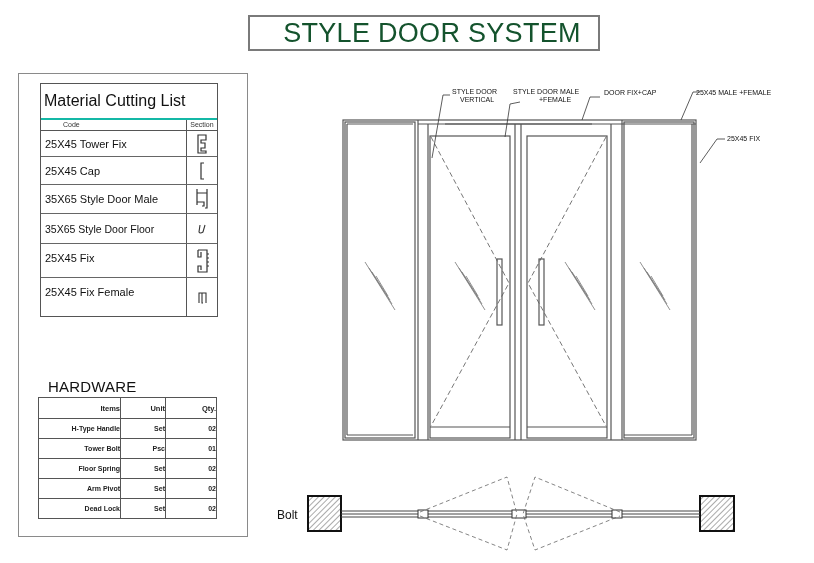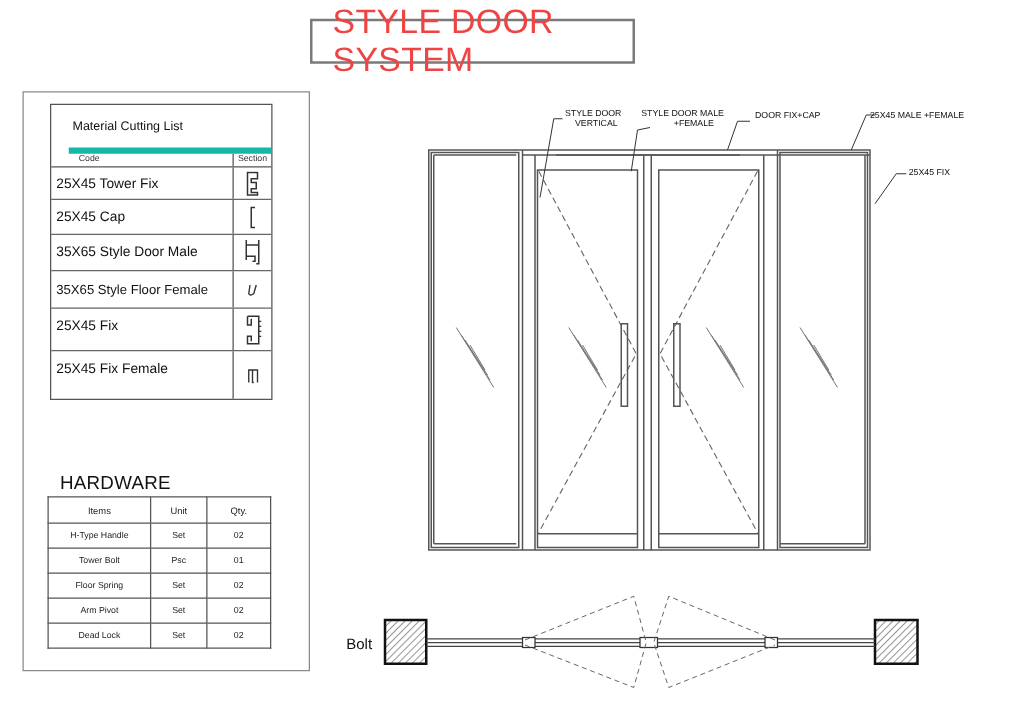--- a/index.html
+++ b/index.html
@@ -1,30 +1,30 @@
 <!DOCTYPE html>
 <html><head>
   <meta charset="utf-8">
   <style>
     html, body { margin: 0; padding: 0; background: #ffffff; }
     body { width: 814px; height: 563px; position: relative; overflow: hidden; font-family: "Liberation Sans", sans-serif; color: #111; }
-    .title-box { position: absolute; left: 248px; top: 15px; width: 260px; height: 36px; border: 2px solid #7a7a7a; box-sizing: border-box; display: flex; align-items: center; justify-content: center; font-size: 27px; letter-spacing: 0.3px; color: #ef4444; padding-left: 16px; }
+    .title-box { position: absolute; left: 248px; top: 15px; width: 352px; height: 36px; border: 2px solid #7a7a7a; box-sizing: border-box; display: flex; align-items: center; justify-content: center; font-size: 27px; letter-spacing: 0.3px; color: #14532d; padding-left: 16px; }
     .sheet { position: absolute; left: 18px; top: 73px; width: 230px; height: 464px; border: 1.5px solid #8a8a8a; box-sizing: border-box; }
     .mcl { position: absolute; left: 40px; top: 83px; width: 178px; border: 1px solid #555; box-sizing: border-box; border-collapse: collapse; }
-    .mcl-title { height: 34px; border-bottom: 5px solid #14b8a6; font-size: 10px; display: flex; align-items: center; padding-left: 3px; margin-left: 14px; }
+    .mcl-title { height: 34px; border-bottom: 2px solid #14b8a6; font-size: 16px; display: flex; align-items: center; padding-left: 3px; }
     .mcl-head { display: flex; height: 10px; border-bottom: 1px solid #555; font-size: 7px; color: #333; }
     .mcl-head .c1 { flex: 1; text-align: left; padding-left: 22px; line-height: 10px; }
     .mcl-head .c2 { width: 30px; border-left: 1px solid #555; text-align: center; line-height: 10px; }
     .mcl-row { display: flex; border-bottom: 1px solid #666; font-size: 11px; }
     .mcl-row:last-child { border-bottom: none; }
     .mcl-row .c1 { flex: 1; display: flex; align-items: center; padding-left: 4px; }
     .mcl-row .c2 { width: 30px; border-left: 1px solid #555; display: flex; align-items: center; justify-content: center; }
     .hw-title { position: absolute; left: 48px; top: 378px; font-size: 15px; letter-spacing: 0.2px; }
     .hw { position: absolute; left: 38px; top: 397px; width: 179px; border-collapse: collapse; font-size: 7px; color: #222; }
-    .hw td, .hw th { border: 1px solid #555; text-align: center; font-weight: normal; height: 19px; padding: 0; }
+    .hw td, .hw th { border: 1px solid #555; text-align: right; font-weight: bold; height: 19px; padding: 0; }
     .hw th { height: 20px; font-size: 7.5px; }
     .hw .c1 { width: 81px; }
     .hw .c2 { width: 44px; }
     .lbl { position: absolute; font-size: 7px; line-height: 8px; color: #111; white-space: nowrap; }
     .plan-label { position: absolute; left: 277px; top: 508px; font-size: 12px; }
     svg { position: absolute; left: 0; top: 0; }
   </style>
 </head>
 <body>
 
@@ -56,21 +56,21 @@
   </div>
   <div class="mcl-row" style="height:28px">
     <div class="c1">35X65 Style Door Male</div>
     <div class="c2">
         <svg style="position:static" width="16" height="22" viewBox="0 0 16 22">
           <path d="M3 1 V17 M13 1 V20 H11 M3 5 H13 M3 14 H10 V18 H8" fill="none" stroke="#333" stroke-width="1.2"></path>
         </svg>
       </div>
   </div>
   <div class="mcl-row" style="height:29px">
-    <div class="c1" style="font-size:10.5px">35X65 Style Floor Female</div>
+    <div class="c1" style="font-size:10.5px">35X65 Style Door Floor</div>
     <div class="c2">
         <svg style="position:static" width="10" height="12" viewBox="0 0 10 12">
           <path d="M3 2 L2 9 Q3 11 6 9 L8 2" fill="none" stroke="#333" stroke-width="1.1"></path>
         </svg>
       </div>
   </div>
   <div class="mcl-row" style="height:33px">
     <div class="c1" style="align-items:flex-start;padding-top:8px">25X45 Fix</div>
     <div class="c2">
         <svg style="position:static" width="16" height="26" viewBox="0 0 16 26">

